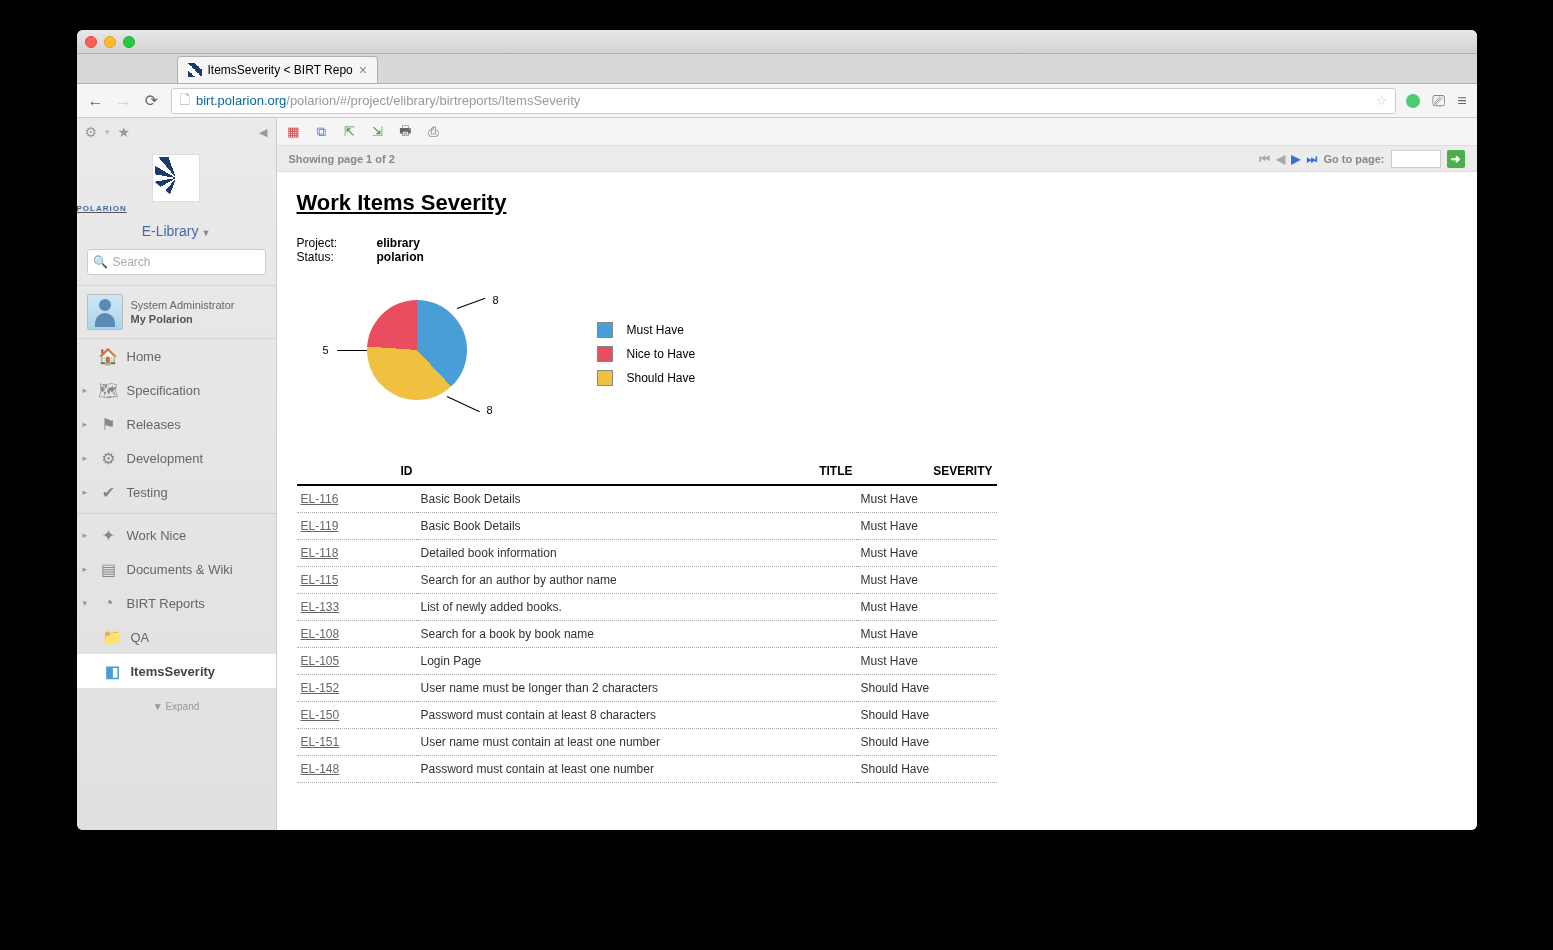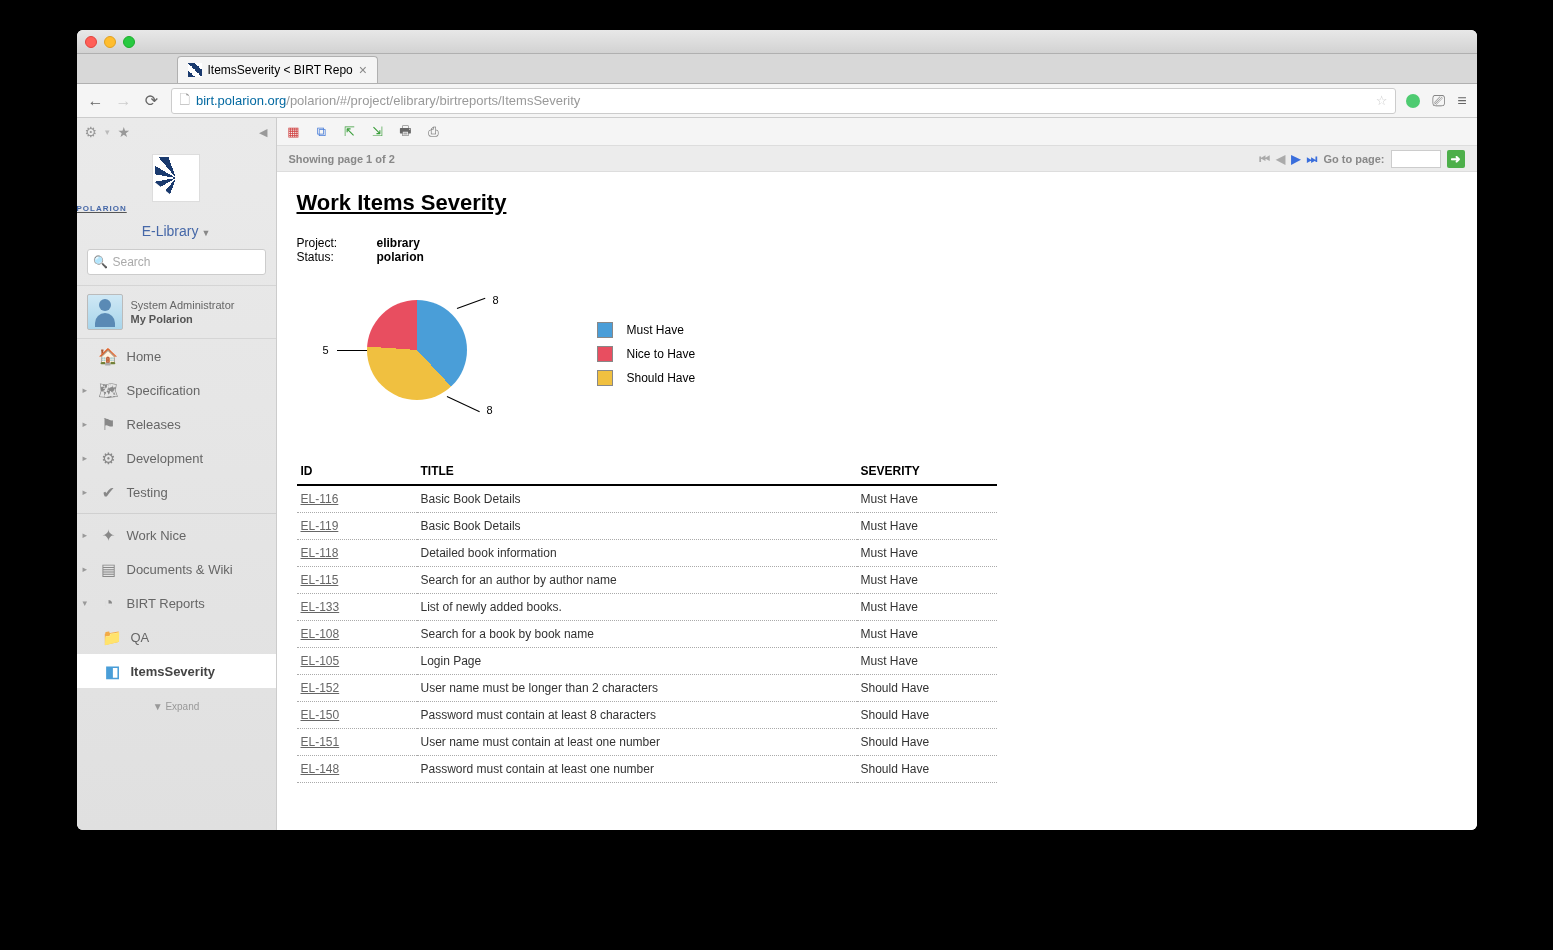--- a/index.html
+++ b/index.html
@@ -64,21 +64,21 @@
 .meta-val { font-weight: bold; }
 .chart-area { display: flex; align-items: center; gap: 80px; margin-bottom: 30px; margin-left: 20px; }
 .pie-wrap { position: relative; width: 200px; height: 140px; }
 .pie { width: 100px; height: 100px; border-radius: 50%; position: absolute; left: 50px; top: 12px; background: conic-gradient(#4a9ed8 0deg 137deg, #f0c040 137deg 274deg, #e84e60 274deg 360deg); }
 .pie-label { position: absolute; font-size: 11px; color: #000; }
 .pie-line { position: absolute; background: #000; }
 .legend { font-size: 12px; }
 .legend-row { display: flex; align-items: center; gap: 14px; margin-bottom: 8px; }
 .legend-swatch { width: 16px; height: 16px; border: 1px solid #888; }
 table.data { border-collapse: collapse; width: 700px; font-size: 12px; }
-table.data th { text-align: left; padding: 6px 4px; border-bottom: 2px solid #000; font-weight: bold; color: #000; font-size: 12px; }
+table.data th { text-align: right; padding: 6px 4px; border-bottom: 2px solid #000; font-weight: bold; color: #000; font-size: 12px; }
 table.data td { padding: 6px 4px; border-bottom: 1px dotted #aaa; color: #333; }
 table.data td.id a { color: #666; text-decoration: underline; }
 table.data th:nth-child(1), table.data td:nth-child(1) { width: 120px; }
 table.data th:nth-child(3), table.data td:nth-child(3) { width: 140px; }
 </style>
 </head>
 <body>
 
 <div class="window">
   <div class="titlebar">

